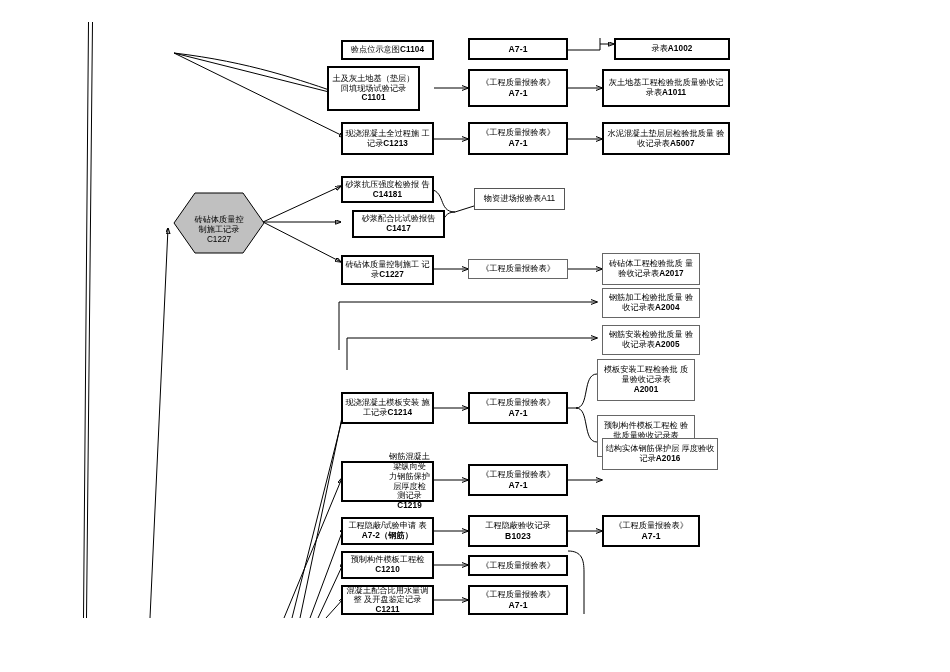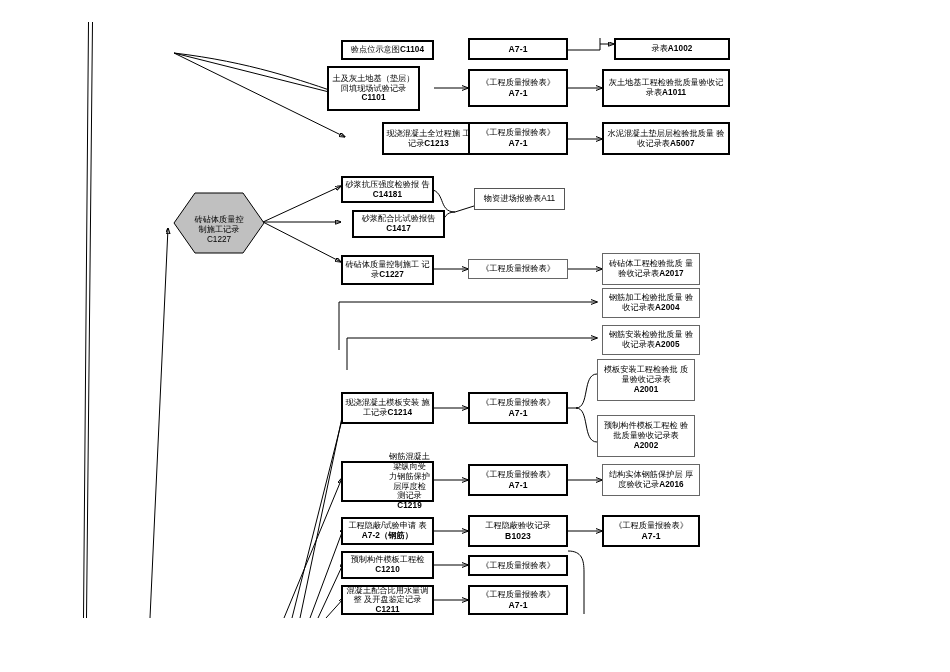--- a/index.html
+++ b/index.html
@@ -117,21 +117,21 @@
   </div>
 
   <div class="box b2 fs8" style="left:327px;top:66px;width:93px;height:45px;">
     <span class="t">
       <span>土及灰土地基（垫层）</span><br>
       <span>回填现场试验记录</span><br>
       <b>C1101</b>
     </span>
   </div>
 
-  <div class="box b2 fs8" style="left:341px;top:122px;width:93px;height:33px;margin-left:41px;">
+  <div class="box b2 fs8" style="left:341px;top:122px;width:93px;height:33px;">
     <span class="t">
       <span>现浇混凝土全过程施</span>
       <span>工记录</span><b>C1213</b>
     </span>
   </div>
 
   <div class="box b2 fs8" style="left:341px;top:176px;width:93px;height:27px;">
     <span class="t">
       <span>砂浆抗压强度检验报</span>
       <span>告</span><b>C14181</b>
@@ -294,21 +294,21 @@
   </div>
 
   <div class="box gray fs8" style="left:597px;top:415px;width:98px;height:42px;">
     <span class="t">
       <span>预制构件模板工程检</span>
       <span>验批质量验收记录表</span><br>
       <b>A2002</b>
     </span>
   </div>
 
-  <div class="box gray fs8" style="left:602px;top:464px;width:98px;height:32px;">
+  <div class="box gray fs8" style="left:602px;top:438px;width:116px;height:32px;">
     <span class="t">
       <span>结构实体钢筋保护层</span>
       <span>厚度验收记录</span><b>A2016</b>
     </span>
   </div>
 
   <div class="box b2 fs8" style="left:602px;top:515px;width:98px;height:32px;">
     <span class="t">
       <span>《工程质量报验表》</span><br>
       <b class="fs85">A7-1</b>

